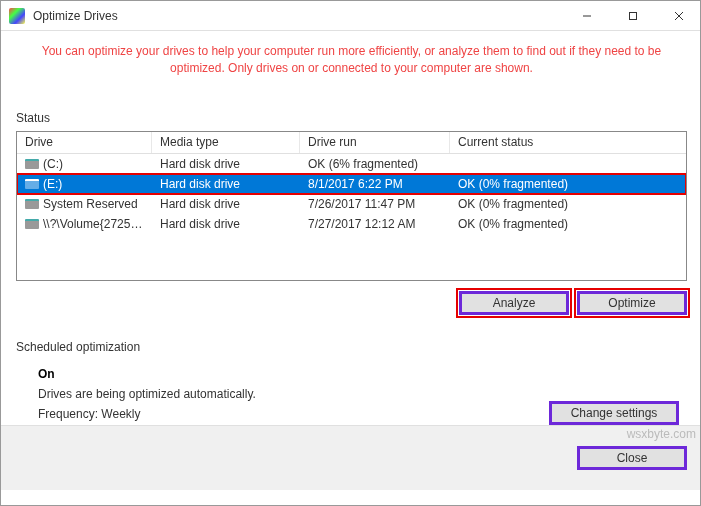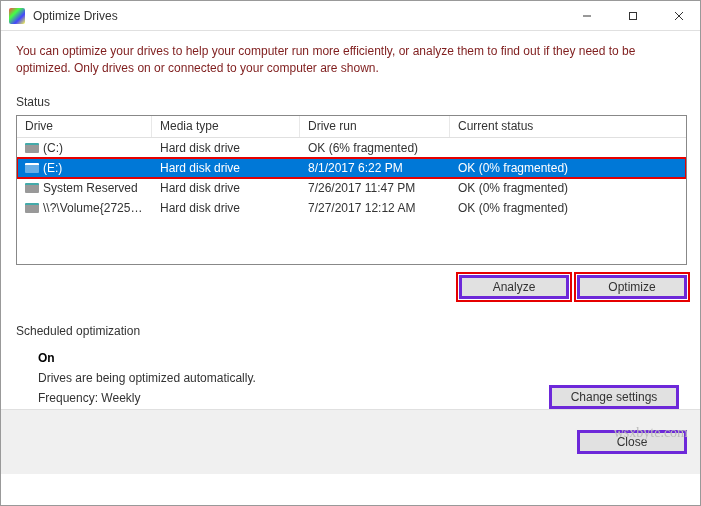--- a/index.html
+++ b/index.html
@@ -34,23 +34,24 @@
       font-size: 11px; color: #333;
       cursor: pointer;
     }
     .content {
       flex: 1;
       padding: 12px 15px 0 15px;
       display: flex;
       flex-direction: column;
     }
     .desc {
-      color: #7f1d1d;
+      color: #ef4444;
       line-height: 1.4;
-      margin-bottom: 18px;
+      margin-bottom: 34px;
+      text-align: center;
     }
     .status-label { color: #333; margin-bottom: 6px; }
     .drive-list {
       border: 1px solid #888;
       height: 150px;
       background: #fff;
       overflow: hidden;
       margin-bottom: 10px;
     }
     .drive-header {
@@ -123,25 +124,24 @@
     .sched-on { font-weight: 600; color: #000; }
     .footer {
       display: flex;
       justify-content: flex-end;
       padding: 20px 15px;
       background: #f0f0f0;
       border-top: 1px solid #e0e0e0;
     }
     .watermark-site {
       position: absolute;
-      right: 14px;
+      right: 6px;
       bottom: 64px;
-      font-size: 14px;
+      font-size: 12px;
       color: #bbb;
-      font-family: Liberation Serif, serif;
     }
     .body-wrap { position: relative; width: 701px; height: 506px; }
   </style>
 </head>
 <body>
 <div class="body-wrap">
 
 <div class="titlebar">
   <div class="titlebar-icon"></div>
   <div class="titlebar-title">Optimize Drives</div>

